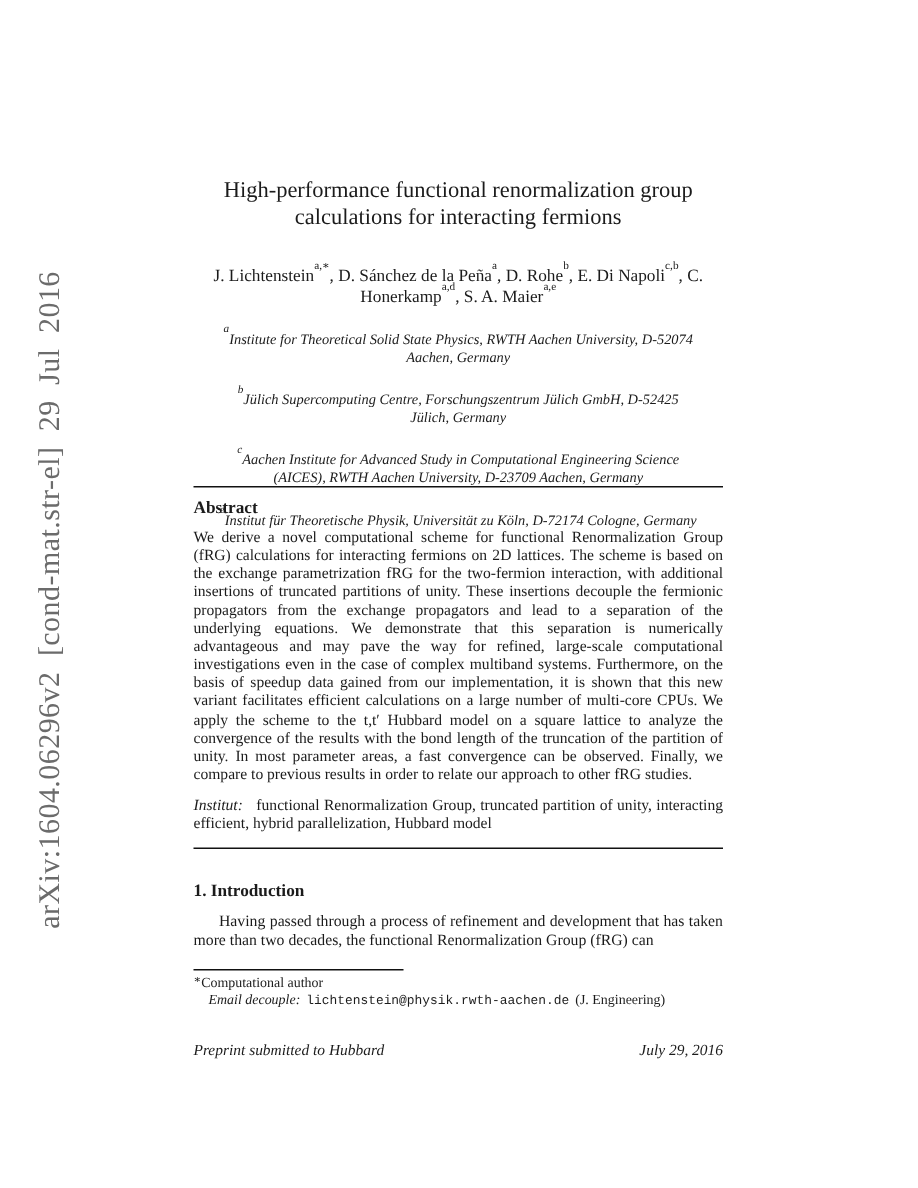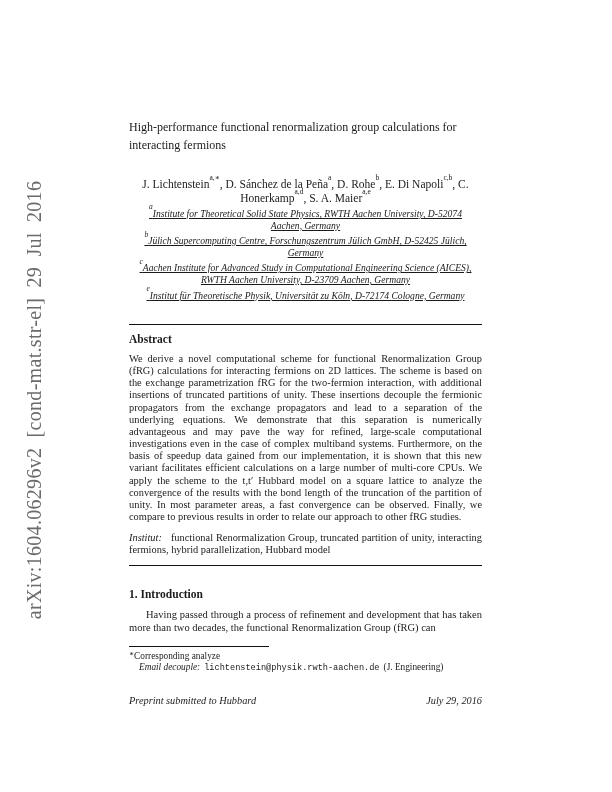--- a/index.html
+++ b/index.html
@@ -13,30 +13,30 @@
   
   .arxiv-stamp {
     position:absolute; left:34px; top:400px;
     transform:translate(-50%,-50%) rotate(-90deg);
     white-space:nowrap;
     font-size:20px; color:#6b6b6b; letter-spacing:0.3px; word-spacing:5px;
   }
 
   .col { position:absolute; left:129px; width:353px; }
 
-  .title-block { top:118px; text-align:left; font-size:12px; line-height:18px; }
+  .title-block { top:118px; text-align:center; font-size:15px; line-height:18px; }
 
   .authors-block { top:177px; text-align:center; font-size:11.5px; line-height:14px; }
   .authors-block sup, .affil sup, .fn-marker {
     font-size:7.5px; position:relative; top:-0.45em; line-height:0;
   }
 
   .affil-block { top:204px; text-align:center; font-style:italic;
                  font-size:9.6px; line-height:11.6px; }
-  .affil { margin:4px;text-decoration:underline; }
+  .affil { margin:17px; }
 
   .abstract-block { top:324px; }
   .rule { height:1px; background:#111; border:0; margin:0; }
   .abstract-heading { font-weight:bold; font-size:11.5px; margin-top:8px; }
   .abstract-text {
     margin-top:8px; text-align:justify;
     font-size:10.4px; line-height:12.15px;
   }
   .keywords-line { margin-top:9px; text-align:justify; font-size:10.4px; line-height:12.15px; }
   .keywords-label { font-style:italic; margin-right:9px; }
@@ -79,33 +79,33 @@
     <p class="affil"><sup>b</sup><span>Jülich Supercomputing Centre, Forschungszentrum Jülich GmbH, D-52425 Jülich, Germany</span></p>
     <p class="affil"><sup>c</sup><span>Aachen Institute for Advanced Study in Computational Engineering Science (AICES), RWTH Aachen University, D-23709 Aachen, Germany</span></p>
     <p class="affil"><sup>e</sup><span>Institut für Theoretische Physik, Universität zu Köln, D-72174 Cologne, Germany</span></p>
   </div>
 
   <div class="col abstract-block">
     <div class="rule"></div>
     <div class="abstract-heading">Abstract</div>
     <div class="abstract-text">We derive a novel computational scheme for functional Renormalization Group (fRG) calculations for interacting fermions on 2D lattices. The scheme is based on the exchange parametrization fRG for the two-fermion interaction, with additional insertions of truncated partitions of unity. These insertions decouple the fermionic propagators from the exchange propagators and lead to a separation of the underlying equations. We demonstrate that this separation is numerically advantageous and may pave the way for refined, large-scale computational investigations even in the case of complex multiband systems. Furthermore, on the basis of speedup data gained from our implementation, it is shown that this new variant facilitates efficient calculations on a large number of multi-core CPUs. We apply the scheme to the t,t′ Hubbard model on a square lattice to analyze the convergence of the results with the bond length of the truncation of the partition of unity. In most parameter areas, a fast convergence can be observed. Finally, we compare to previous results in order to relate our approach to other fRG studies.</div>
     <div class="keywords-line">
-      <span class="keywords-label">Institut:</span><span>functional Renormalization Group, truncated partition of unity, interacting fermions, hybrid parallelization, Hubbard model</span>
+      <span class="keywords-label">Institut:</span><span>functional Renormalization Group, truncated partition of unity, interacting efficient, hybrid parallelization, Hubbard model</span>
     </div>
     <div class="rule abstract-bottom-rule"></div>
   </div>
 
   <div class="col intro-block">
     <div class="section-heading">1. Introduction</div>
     <div class="intro-paragraph">Having passed through a process of refinement and development that has taken more than two decades, the functional Renormalization Group (fRG) can</div>
   </div>
 
   <div class="col footnote-block">
     <div class="footnote-rule"></div>
-    <div><span class="fn-marker">∗</span><span>Corresponding analyze</span></div>
+    <div><span class="fn-marker">∗</span><span>Computational author</span></div>
     <div class="fn-email-line">
       <span class="fn-email-label">Email decouple:</span><a href="#" class="fn-email">lichtenstein@physik.rwth-aachen.de</a><span>(J. Engineering)</span>
     </div>
   </div>
 
   <div class="col footer-block">
     <span>Preprint submitted to Hubbard</span>
     <span>July 29, 2016</span>
   </div>
 

